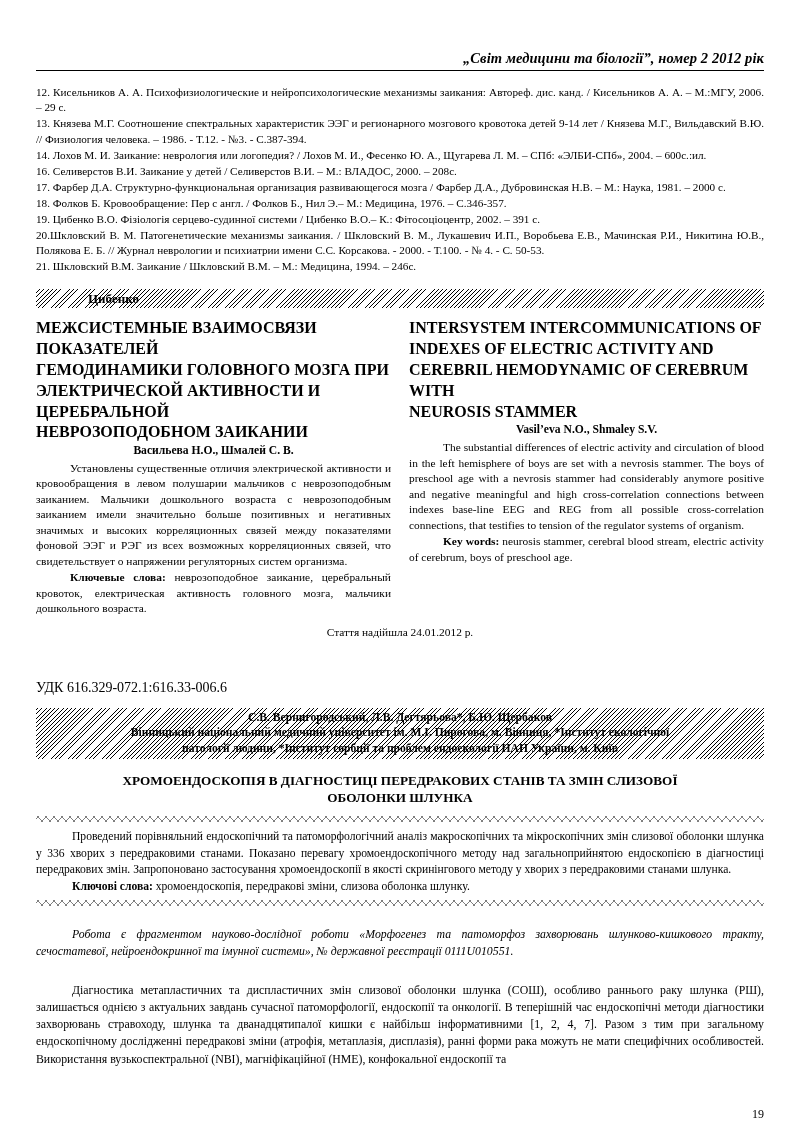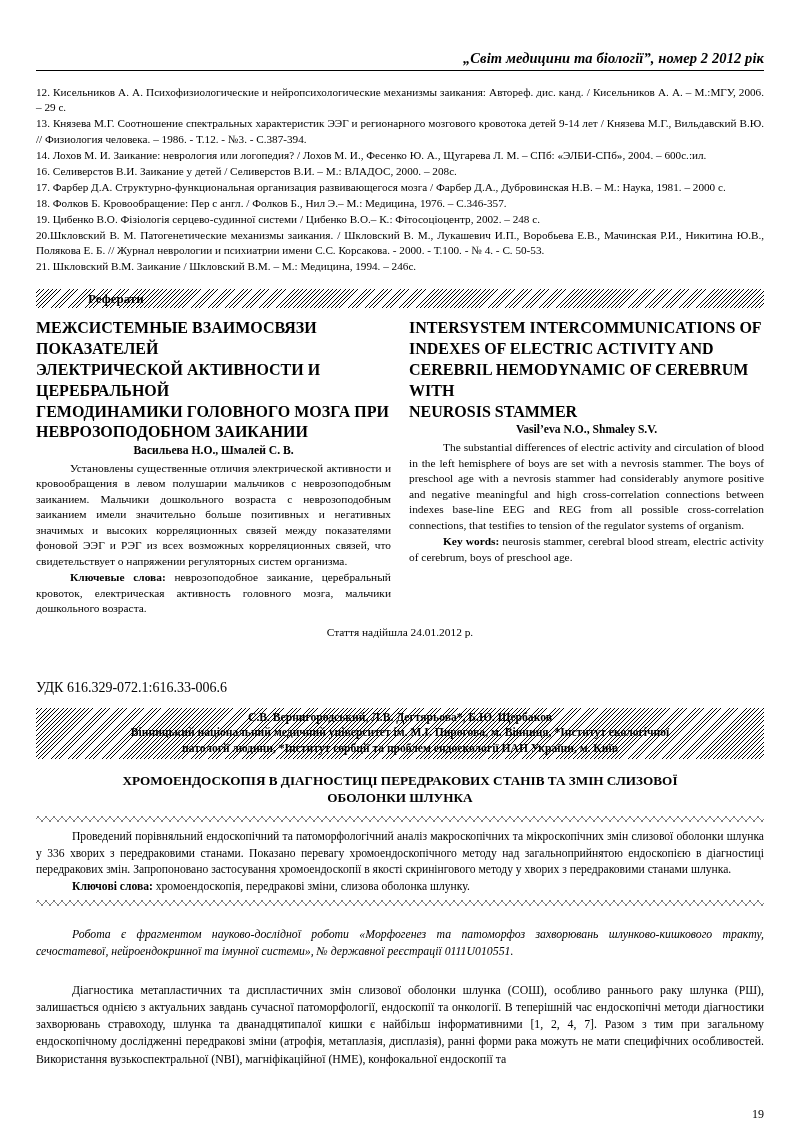--- a/index.html
+++ b/index.html
@@ -211,36 +211,36 @@
     <div class="runhead">„Світ медицини та біології”, номер 2 2012 рік</div>
     <div class="runhead-rule"></div>
 
     <div class="refs">
       <p class="ref">12. Кисельников А. А. Психофизиологические и нейропсихологические механизмы заикания: Автореф. дис. канд. / Кисельников А. А. – М.:МГУ, 2006. – 29 с.</p>
       <p class="ref">13. Князева М.Г. Соотношение спектральных характеристик ЭЭГ и регионарного мозгового кровотока детей 9-14 лет / Князева М.Г., Вильдавский В.Ю. // Физиология человека. – 1986. - Т.12. - №3. - С.387-394.</p>
       <p class="ref">14. Лохов М. И. Заикание: неврология или логопедия? / Лохов М. И., Фесенко Ю. А., Щугарева Л. М.  – СПб: «ЭЛБИ-СПб», 2004. – 600с.:ил.</p>
       <p class="ref">16. Селиверстов В.И. Заикание у детей / Селиверстов В.И. – М.: ВЛАДОС, 2000. – 208с.</p>
       <p class="ref">17. Фарбер Д.А. Структурно-функциональная организация развивающегося мозга / Фарбер Д.А., Дубровинская Н.В. – М.: Наука, 1981. – 2000 с.</p>
       <p class="ref">18. Фолков Б. Кровообращение: Пер с англ. / Фолков Б., Нил Э.– М.: Медицина, 1976. – С.346-357.</p>
-      <p class="ref">19. Цибенко В.О. Фізіологія серцево-судинної системи / Цибенко В.О.– К.: Фітосоціоцентр, 2002. – 248 с.</p>
+      <p class="ref">19. Цибенко В.О. Фізіологія серцево-судинної системи / Цибенко В.О.– К.: Фітосоціоцентр, 2002. – 391 с.</p>
       <p class="ref">20.Шкловский В. М. Патогенетические механизмы заикания. / Шкловский В. М., Лукашевич И.П., Воробьева Е.В., Мачинская Р.И., Никитина Ю.В., Полякова Е. Б. // Журнал неврологии и психиатрии имени С.С. Корсакова. - 2000. - Т.100. - № 4. - С. 50-53.</p>
       <p class="ref">21. Шкловский В.М. Заикание / Шкловский В.М. – М.: Медицина, 1994. – 246с.</p>
     </div>
 
     <div class="hatch band-referaty">
-      <span>Реферати</span>
+      <span>Цибенко</span>
     </div>
 
     <div class="abs-cols">
 
       <div class="abs-col">
         <div class="abs-title">
           <div>МЕЖСИСТЕМНЫЕ ВЗАИМОСВЯЗИ ПОКАЗАТЕЛЕЙ</div>
+          <div>ГЕМОДИНАМИКИ ГОЛОВНОГО МОЗГА ПРИ</div>
           <div>ЭЛЕКТРИЧЕСКОЙ АКТИВНОСТИ И ЦЕРЕБРАЛЬНОЙ</div>
-          <div>ГЕМОДИНАМИКИ ГОЛОВНОГО МОЗГА ПРИ</div>
           <div>НЕВРОЗОПОДОБНОМ ЗАИКАНИИ</div>
         </div>
         <div class="abs-authors">Васильева Н.О., Шмалей С. В.</div>
         <p class="abs-body">Установлены существенные отличия электрической активности и кровообращения в левом полушарии мальчиков с неврозоподобным заиканием. Мальчики дошкольного возраста с неврозоподобным заиканием имели значительно больше позитивных и негативных значимых и высоких корреляционных связей между показателями фоновой ЭЭГ и РЭГ из всех возможных корреляционных связей, что свидетельствует о напряжении регуляторных систем организма.</p>
         <p class="abs-body kw"><span class="kwlabel">Ключевые слова:</span> <span>неврозоподобное заикание, церебральный кровоток, електрическая активность головного мозга, мальчики дошкольного возраста.</span></p>
       </div>
 
       <div class="abs-col">
         <div class="abs-title">
           <div>INTERSYSTEM INTERCOMMUNICATIONS OF</div>

